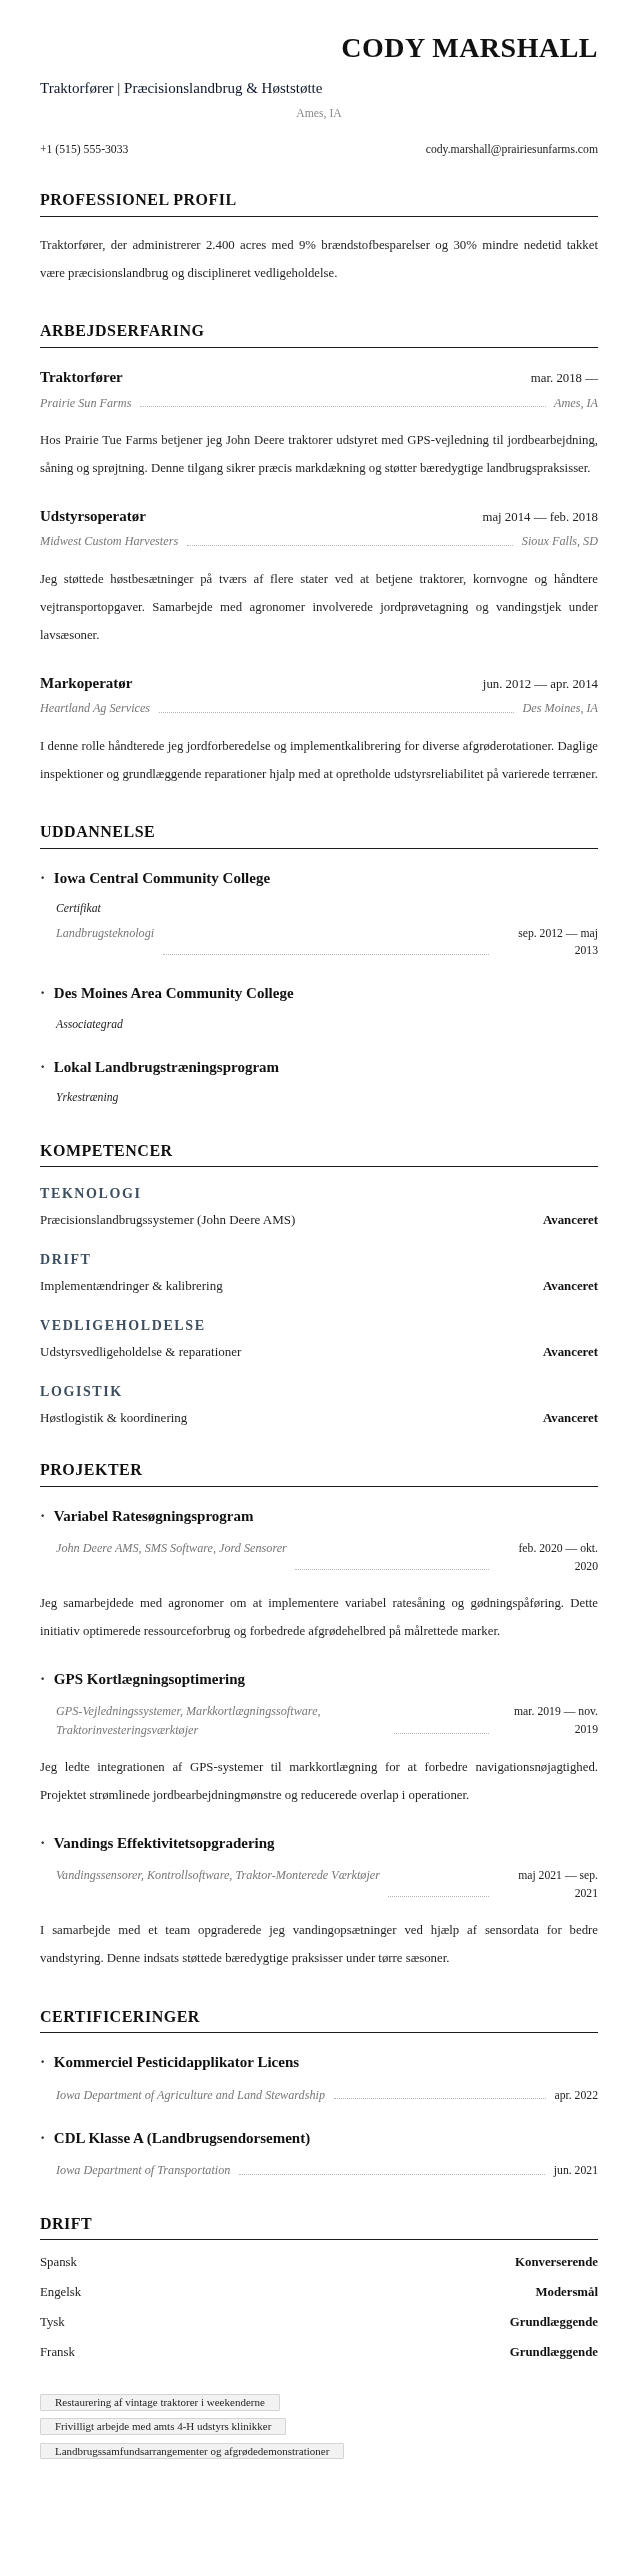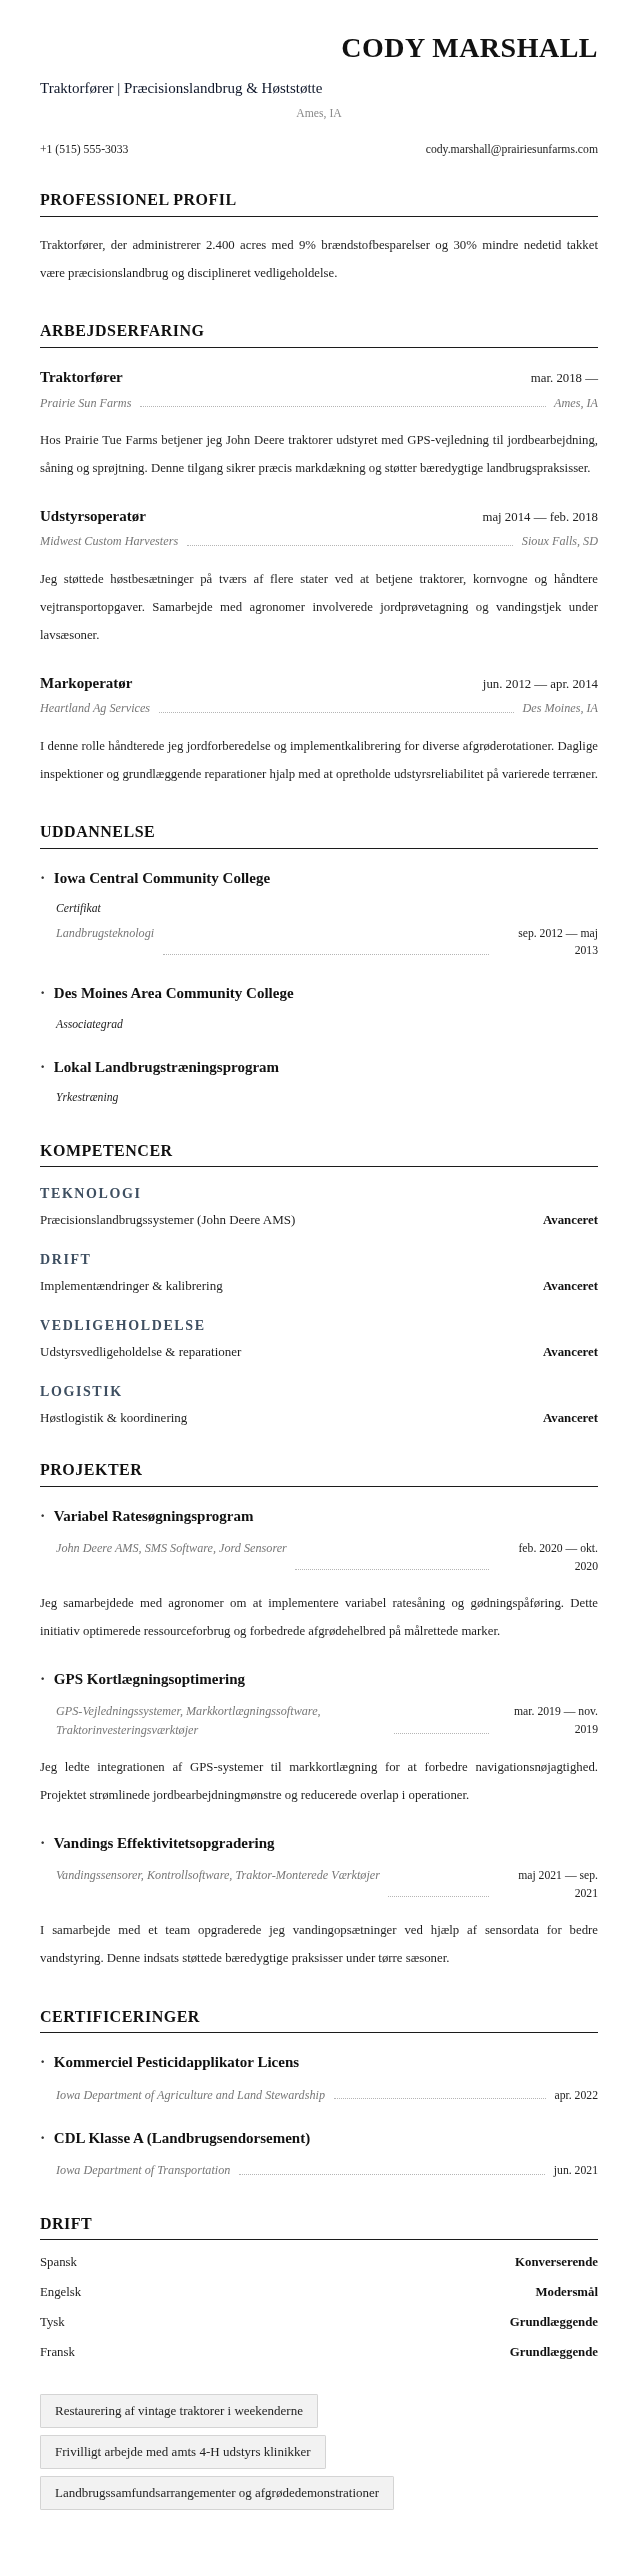--- a/index.html
+++ b/index.html
@@ -140,22 +140,22 @@
   .lang-name { font-size: 12.8px; color: #1f1f1f; }
   .lang-level { font-size: 12.8px; font-weight: bold; color: #111111; white-space: nowrap; }
 
   
   .interest-pill {
     display: table;
     margin-top: 7.4px;
     background: #f2f2f2;
     border: 0.5px solid #d4d4d4;
     border-radius: 1.1px;
-    padding: 7px 14px;
-    font-size: 13px;
+    padding: 0 14px;
+    font-size: 11px;
     color: #1f1f1f;
     line-height: 1.35;
   }
   .interests-body { margin-top: 11.7px; }
 </style>
 </head>
 <body>
 
 <div class="page">
 

